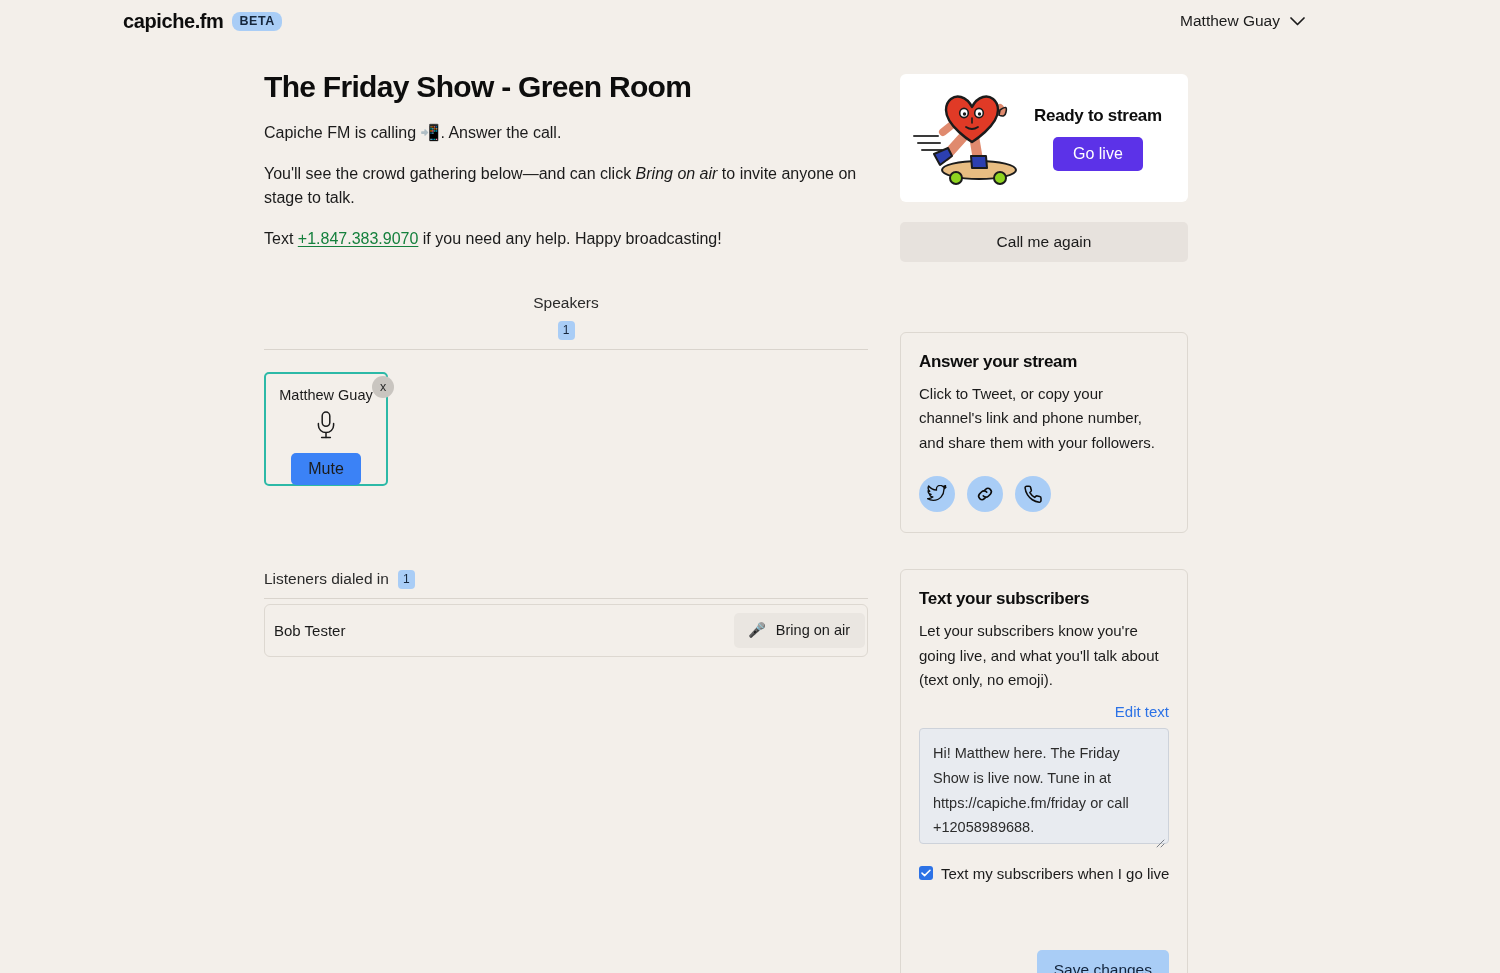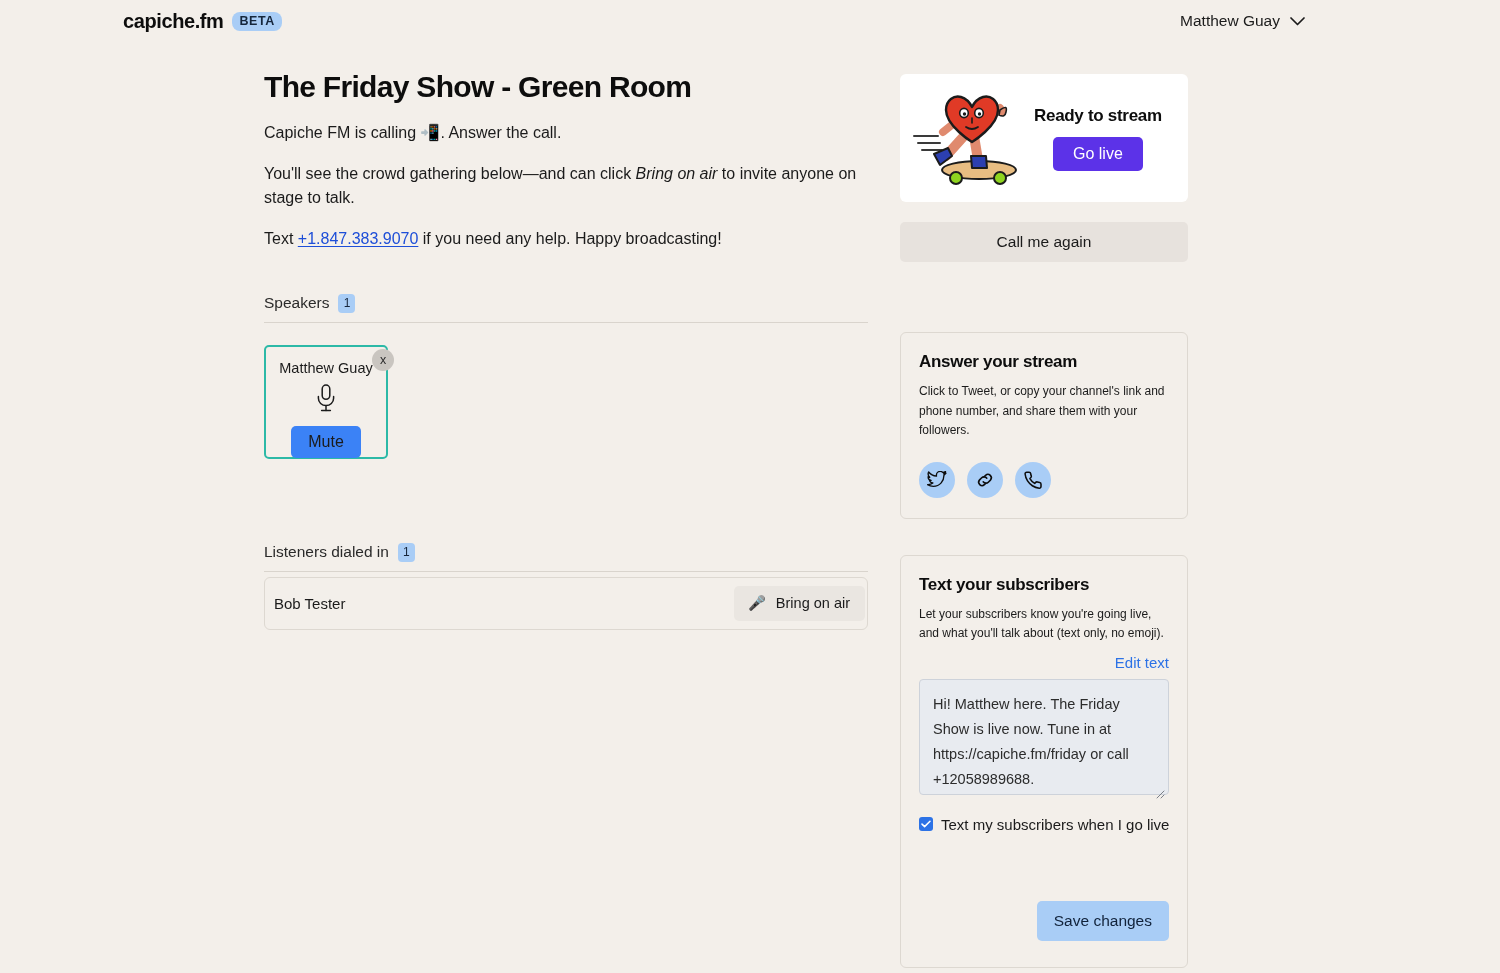--- a/index.html
+++ b/index.html
@@ -53,39 +53,39 @@
     font-size: 30px; font-weight: bold; letter-spacing: -0.7px;
     color: #0d0d0d; line-height: 1.15;
   }
   p.intro {
     margin: 0 0 17px 0;
     font-size: 16px; line-height: 1.5; color: #1b1b1b;
   }
   p.intro .em { font-style: italic; }
   p.intro .strong { font-weight: bold; }
   p.intro a, .phone-link {
-    color: #1d4ed8; text-decoration: underline; text-underline-offset: 2px;
+    color: #15803d; text-decoration: underline; text-underline-offset: 2px;
   }
   .emoji { font-family: "DejaVu Sans", sans-serif; }
 
   
   .section-head {
     display: flex; align-items: center; gap: 9px;
     font-size: 15.5px; color: #2a2a2a;
     padding-bottom: 9px;
     border-bottom: 1px solid #d9d4cd;
   }
   .count-badge {
     background: #a9cdf6; color: #16263c;
     font-size: 12px; font-weight: 500;
     min-width: 17px; height: 19px;
     display: inline-flex; align-items: center; justify-content: center;
     border-radius: 4px; padding: 0 5px;
   }
-  .speakers-head { margin-top: 43px; }
+  .speakers-head { margin-top: 43px; flex-direction: column; }
   .listeners-head { margin-top: 73px; }
 
   
   .speaker-row { position: relative; margin-top: 22px; height: 125px; }
   .speaker-card {
     position: relative; width: 124px; height: 114px;
     border: 2px solid #2cb9a7; border-radius: 5px;
     background: #f3efea;
     display: flex; flex-direction: column; align-items: center;
     padding-top: 13px;
@@ -157,21 +157,21 @@
     border: 1px solid #ddd8d1; border-radius: 6px;
     padding: 19px 18px 20px;
   }
   .panel.share { margin-top: 70px; }
   .panel.subs { margin-top: 36px; padding-bottom: 26px; }
   .panel-title {
     font-size: 17px; font-weight: bold; color: #0d0d0d;
     letter-spacing: -0.3px; margin: 0 0 10px 0;
   }
   .panel-body {
-    font-size: 12px; line-height: 1.63; color: #1b1b1b; margin: 0;
+    font-size: 15px; line-height: 1.63; color: #1b1b1b; margin: 0;
   }
   .share-icons { display: flex; gap: 12px; margin-top: 21px; }
   .icon-circle {
     width: 36px; height: 36px; border-radius: 50%;
     background: #a9cdf6;
     display: flex; align-items: center; justify-content: center;
     cursor: pointer;
   }
 
   .edit-link {

